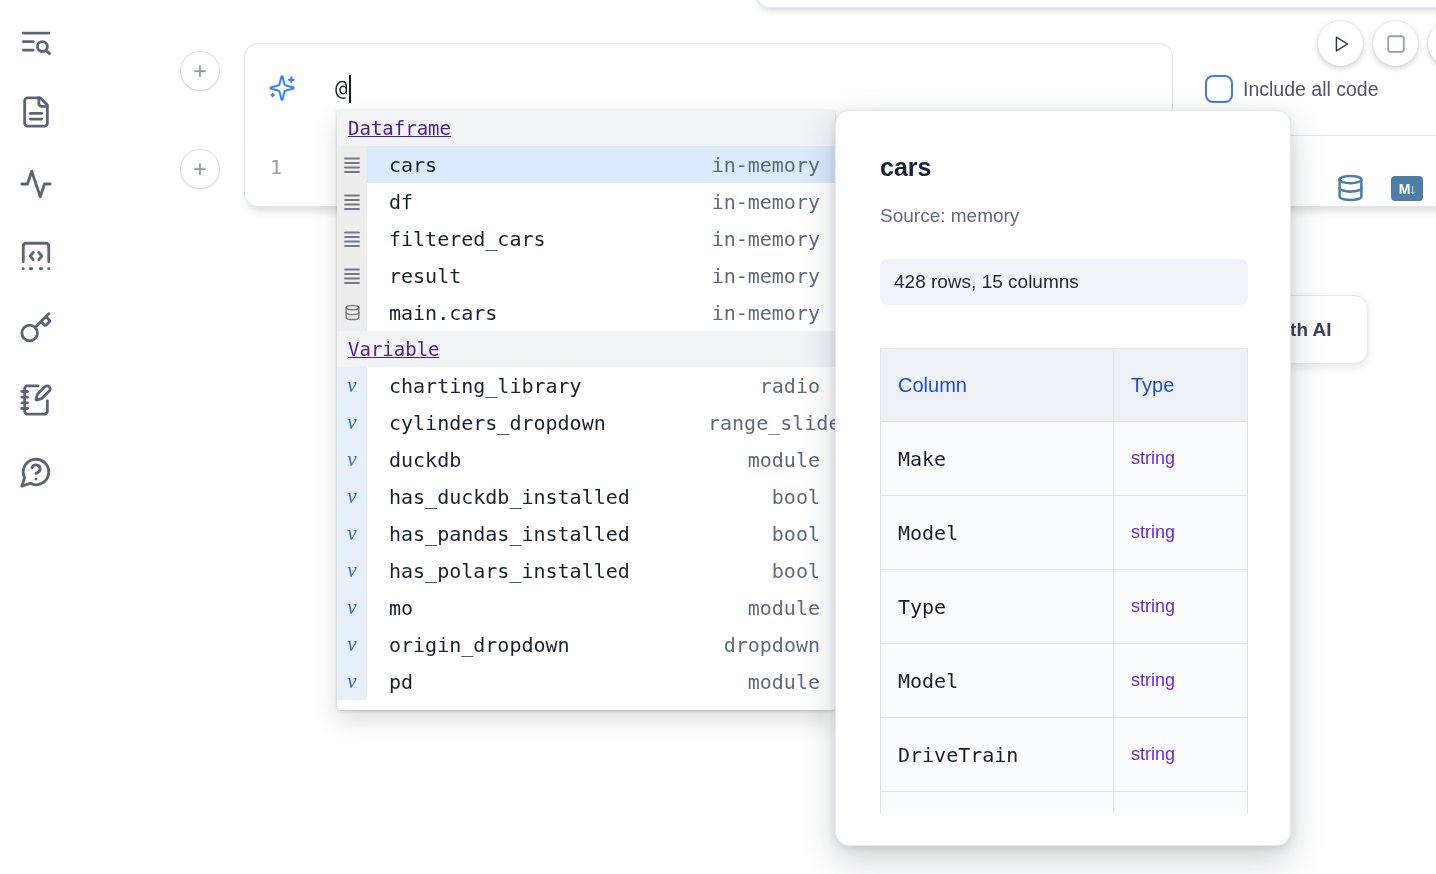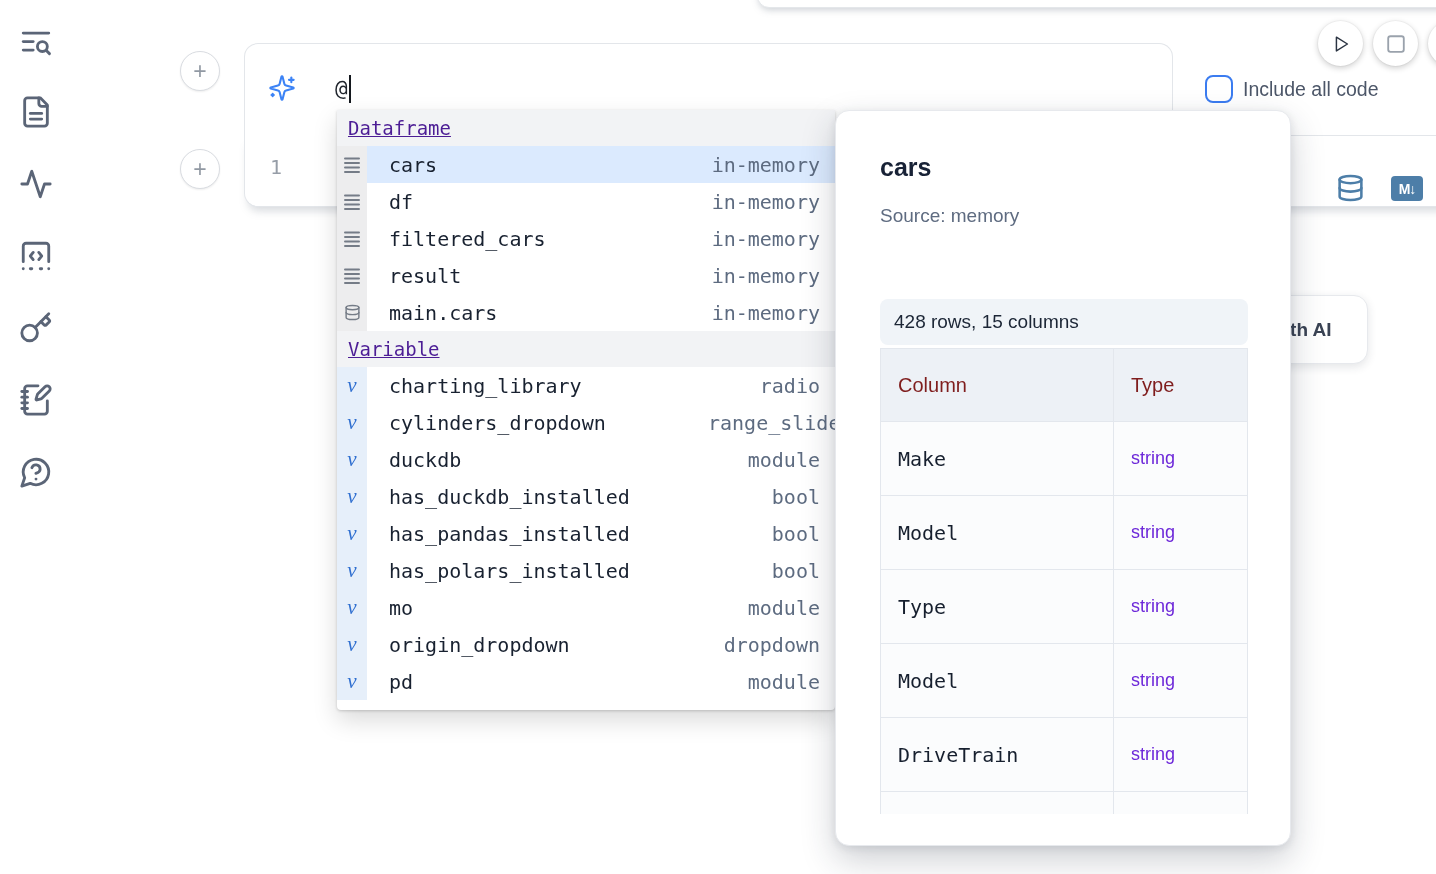--- a/index.html
+++ b/index.html
@@ -82,25 +82,25 @@
           color:#3a4354;z-index:10;white-space:nowrap;}
 
   
   .tooltip{position:absolute;left:835px;top:110px;width:456px;height:736px;background:#fff;
            border:1px solid #e7e9ed;border-radius:14px;box-sizing:border-box;
            box-shadow:0 14px 34px rgba(30,40,60,.22),0 2px 8px rgba(30,40,60,.10);z-index:30;}
   .tt-title{position:absolute;left:44px;top:42px;font-size:25px;font-weight:bold;color:#182236;}
   .tt-source{position:absolute;left:44px;top:94px;font-size:19px;color:#5e6b80;}
   .tt-badge{position:absolute;left:44px;top:148px;width:368px;height:46px;background:#f0f4f8;
             border-radius:8px;display:flex;align-items:center;padding-left:14px;
-            box-sizing:border-box;font-size:19px;color:#1c2636;margin-top:40px;}
+            box-sizing:border-box;font-size:19px;color:#1c2636;}
   .tt-tablewrap{position:absolute;left:44px;top:237px;width:369px;height:466px;overflow:hidden;}
   table.schema{border-collapse:collapse;width:368px;}
   table.schema th,table.schema td{border:1px solid #e3e7ed;text-align:left;padding:0 0 0 17px;}
-  table.schema th{height:72px;background:#edf1f6;font-size:20px;font-weight:500;color:#7f1d1d;}
+  table.schema th{height:72px;background:#edf1f6;font-size:20px;font-weight:500;color:#1d4ed8;}
   table.schema td{height:73px;background:#fbfcfd;margin-left:32px;}
   td.colname{font-family:"DejaVu Sans Mono",monospace;font-size:20px;color:#161f2e;width:215px;}
   td.coltype{font-size:18px;color:#6d28d9;}
 </style>
 </head>
 <body>
 
 <div id="stage">
 
   <div class="side-icon" style="top:26px">

